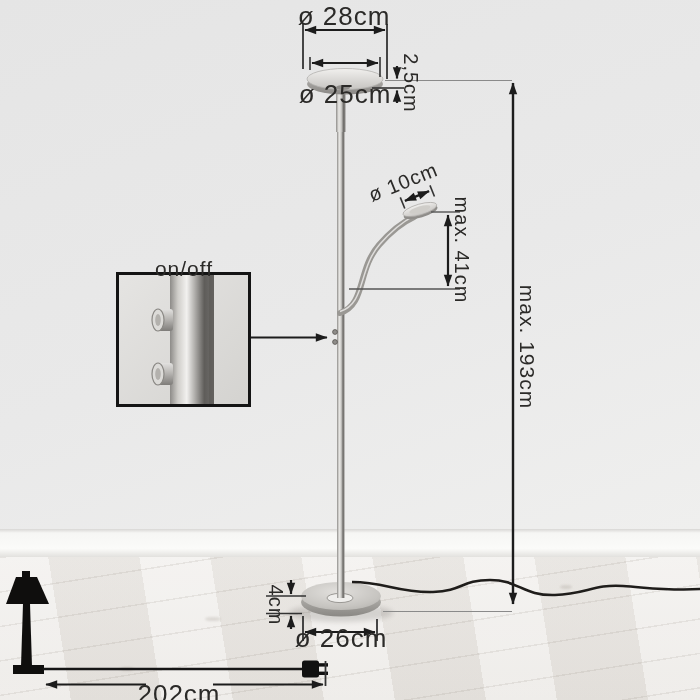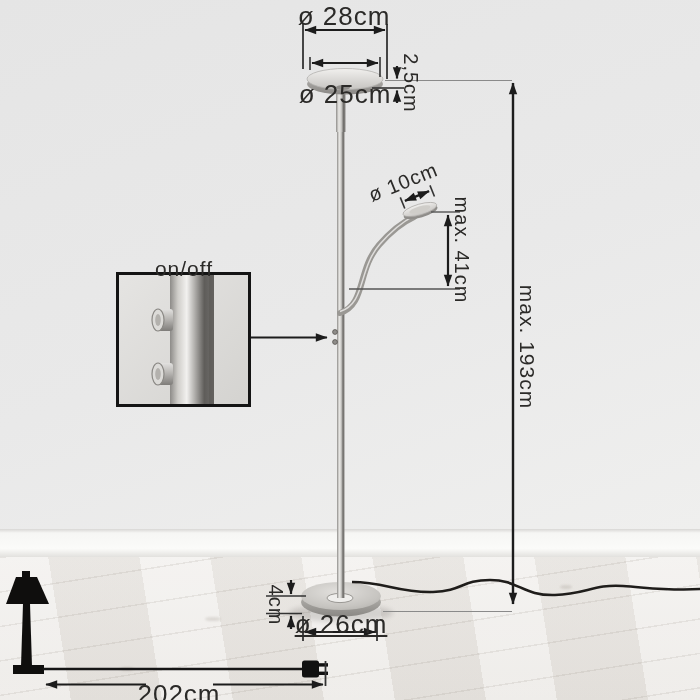--- a/index.html
+++ b/index.html
@@ -204,16 +204,16 @@
   </svg>
 
   <div class="dim-label" style="left:344px;top:16px;">ø 28cm</div>
   <div class="dim-label" style="left:345px;top:50px;margin-top:44px;">ø 25cm</div>
   <div class="dim-label sz20 rot90" style="left:411px;top:83px;">2,5cm</div>
   <div class="dim-label sz20 rotneg" style="left:403px;top:182px;">ø 10cm</div>
   <div class="dim-label sz20 rot90" style="left:462px;top:250px;">max. 41cm</div>
   <div class="dim-label sz21 rot90" style="left:527px;top:347px;">max. 193cm</div>
   <div class="dim-label sz21" style="left:184px;top:268px;">on/off</div>
   <div class="dim-label sz20 rot90" style="left:276px;top:605px;">4cm</div>
-  <div class="dim-label" style="left:341px;top:624px;text-decoration:underline;">ø 26cm</div>
+  <div class="dim-label" style="left:341px;top:638px;">ø 26cm</div>
   <div class="dim-label" style="left:179px;top:694px;">202cm</div>
 
 </div>
 
 </body></html>

